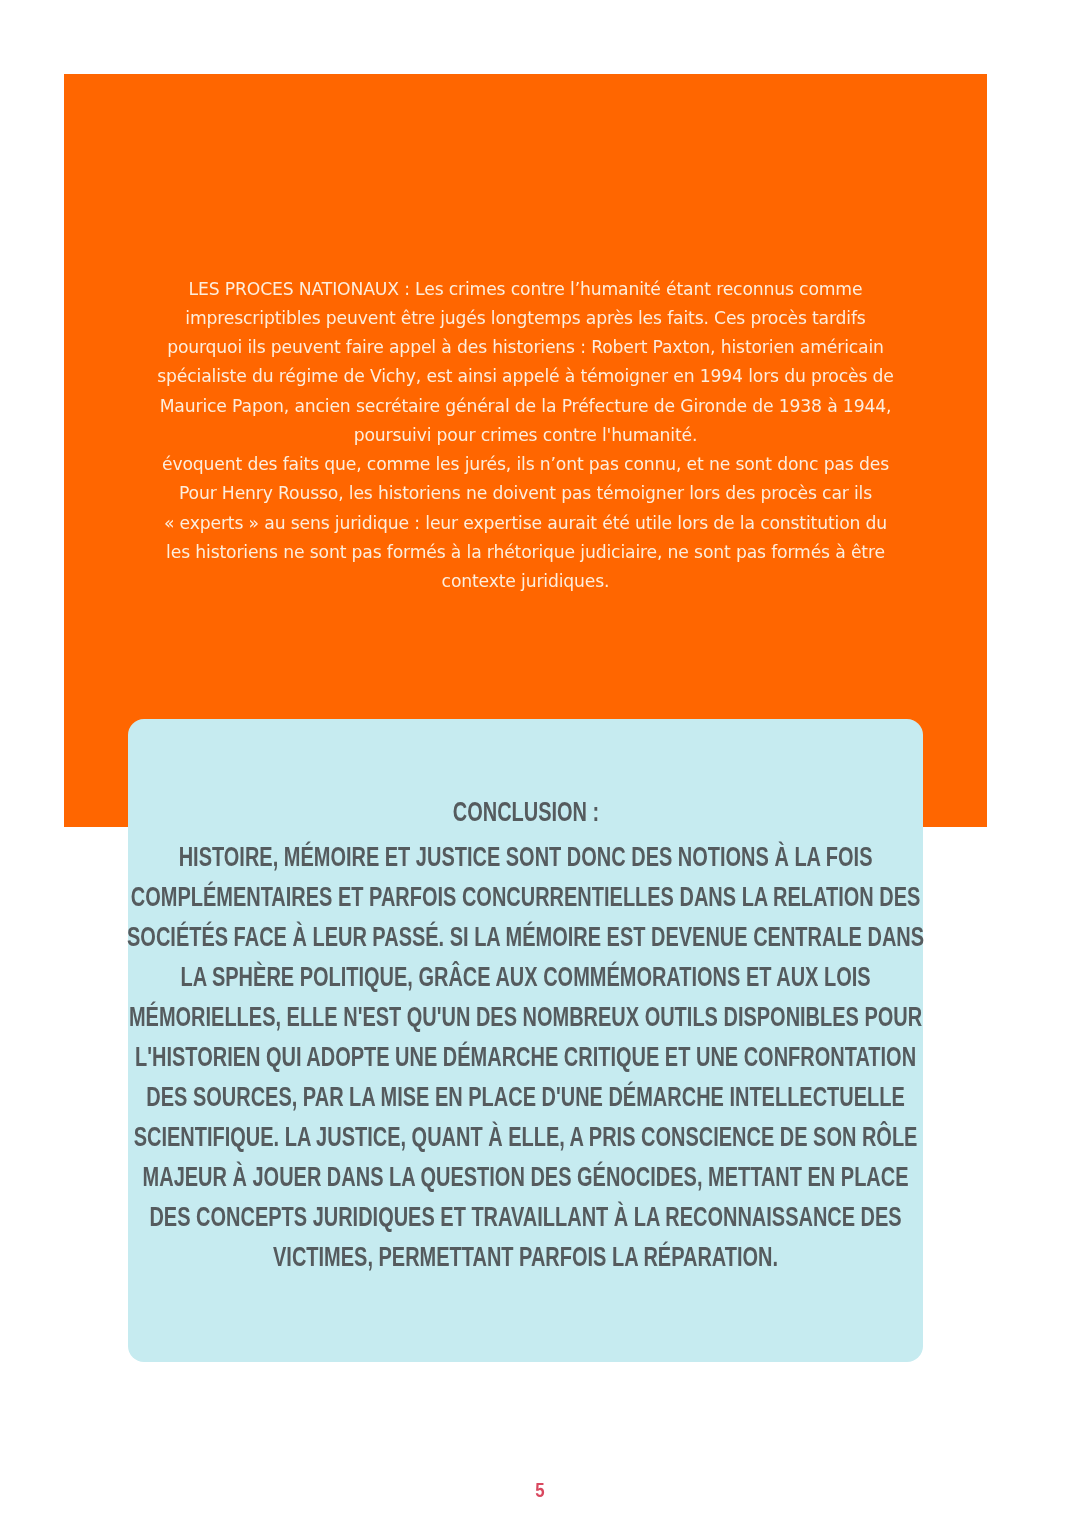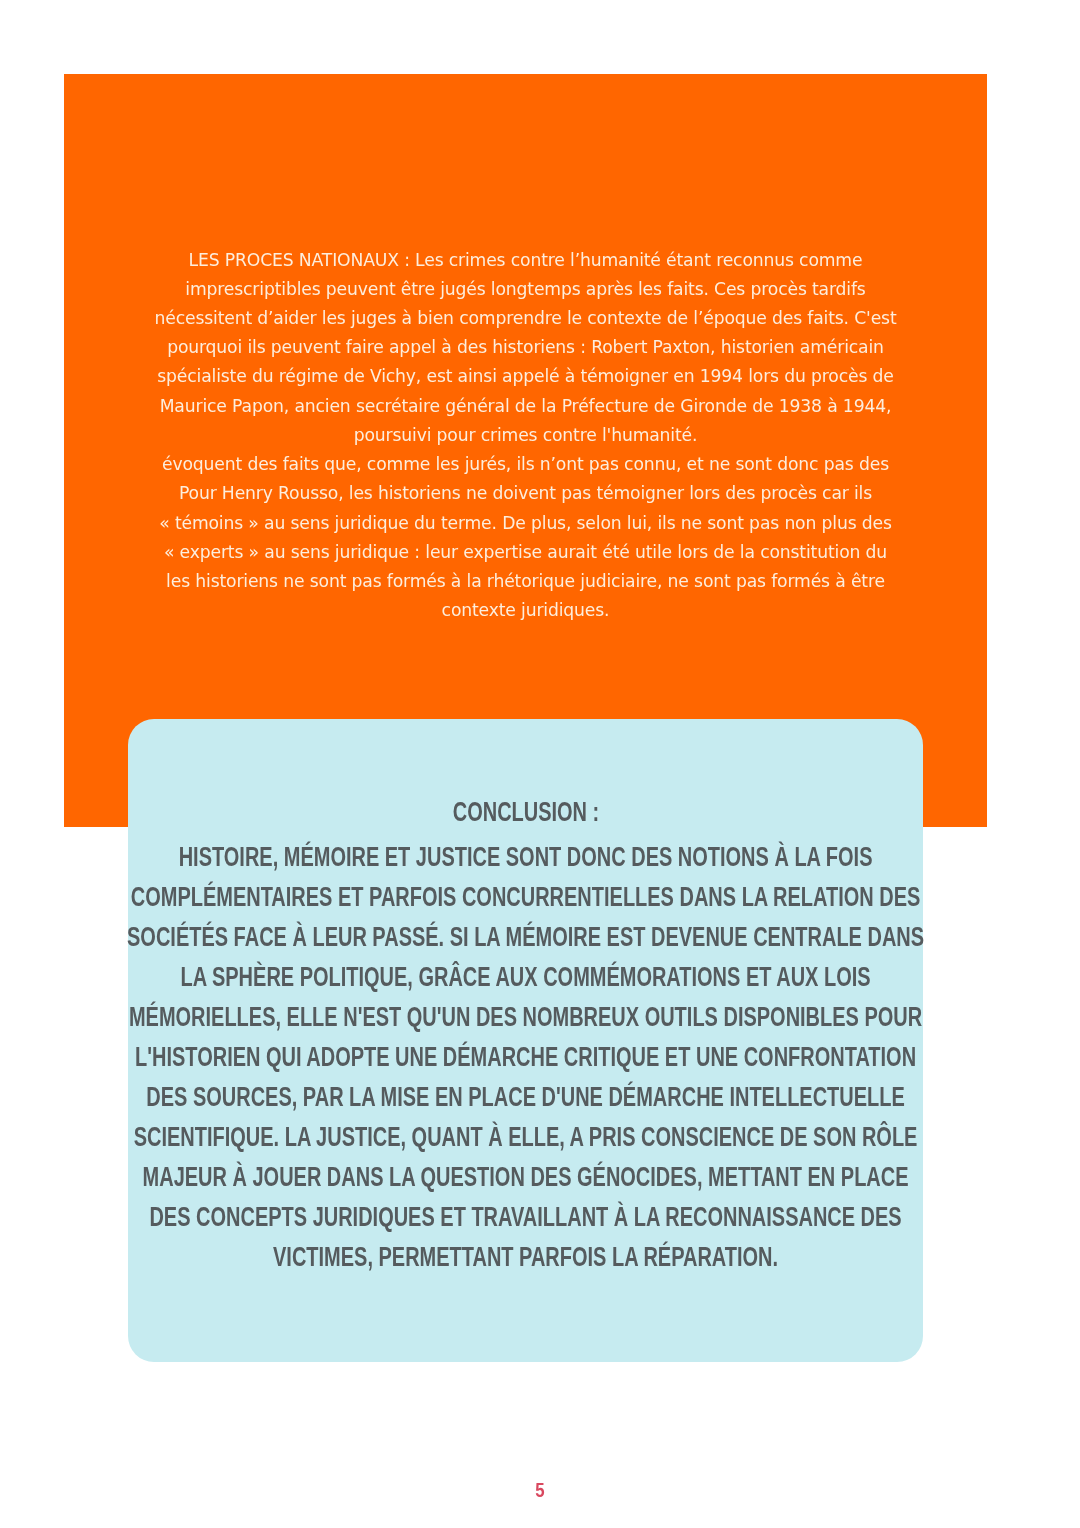--- a/index.html
+++ b/index.html
@@ -39,21 +39,21 @@
       display: block;
       white-space: nowrap;
     }
     .blue-box {
       position: absolute;
       left: 128px;
       top: 719px;
       width: 795px;
       height: 643px;
       background: #c6ebf0;
-      border-radius: 26px;
+      border-radius: 16px;
       display: flex;
       flex-direction: column;
       align-items: center;
       justify-content: flex-start;
       box-sizing: border-box;
       padding-top: 78px;
     }
     .conclusion-title {
       color: #555b5e;
       font-family: "Liberation Sans", sans-serif;
@@ -92,28 +92,26 @@
       transform: scaleX(0.8);
     }
   </style>
 </head>
 <body>
 
 <section class="orange-box">
   <div class="orange-text">
     <span class="line">LES PROCES NATIONAUX : Les crimes contre l’humanité étant reconnus comme</span>
     <span class="line">imprescriptibles peuvent être jugés longtemps après les faits. Ces procès tardifs</span>
-    <span class="line">nécessitent d’aider les juges à bien comprendre le contexte de l’époque des faits. C'est</span>
     <span class="line">pourquoi ils peuvent faire appel à des historiens : Robert Paxton, historien américain</span>
     <span class="line">spécialiste du régime de Vichy, est ainsi appelé à témoigner en 1994 lors du procès de</span>
     <span class="line">Maurice Papon, ancien secrétaire général de la Préfecture de Gironde de 1938 à 1944,</span>
     <span class="line">poursuivi pour crimes contre l'humanité.</span>
     <span class="line">évoquent des faits que, comme les jurés, ils n’ont pas connu, et ne sont donc pas des</span>
     <span class="line">Pour Henry Rousso, les historiens ne doivent pas témoigner lors des procès car ils</span>
-    <span class="line">« témoins » au sens juridique du terme. De plus, selon lui, ils ne sont pas non plus des</span>
     <span class="line">« experts » au sens juridique : leur expertise aurait été utile lors de la constitution du</span>
     <span class="line">les historiens ne sont pas formés à la rhétorique judiciaire, ne sont pas formés à être</span>
     <span class="line">contexte juridiques.</span>
   </div>
 </section>
 
 <section class="blue-box">
   <div class="conclusion-title">CONCLUSION :</div>
   <div class="conclusion-body">
     <span class="line">HISTOIRE, MÉMOIRE ET JUSTICE SONT DONC DES NOTIONS À LA FOIS</span>

